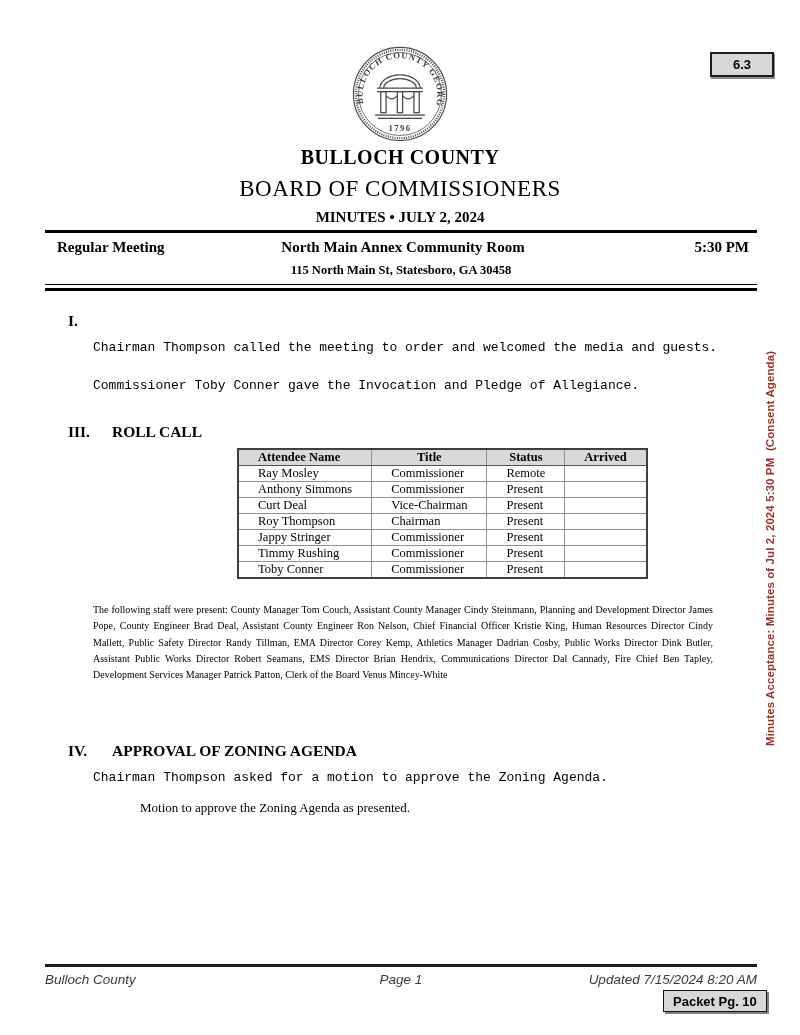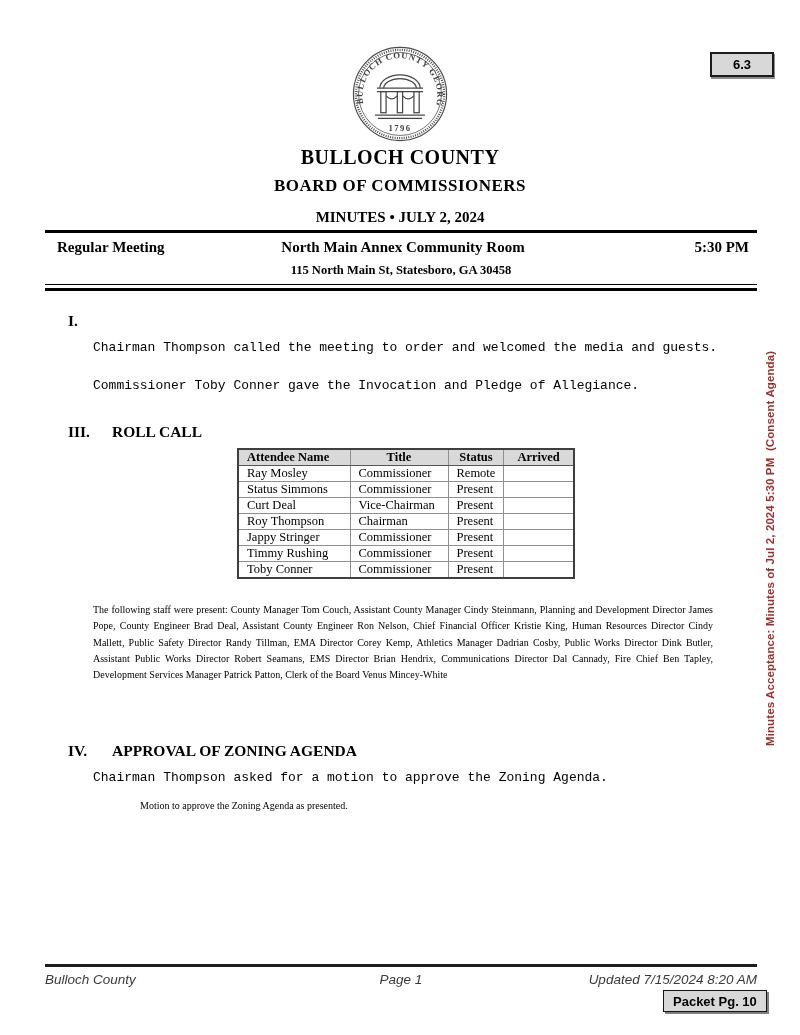--- a/index.html
+++ b/index.html
@@ -17,44 +17,44 @@
     display:flex; align-items:center; justify-content:center;
     font:bold 13px "Liberation Sans", sans-serif;
     margin-top:35px;
   }
 
   
   .seal { top:46px; left:351px; }
 
   
   .title1 { top:146px; left:0; width:800px; text-align:center; font-weight:bold; font-size:20px; letter-spacing:.5px; }
-  .title2 { top:176px; left:0; width:800px; text-align:center; font-weight:bold; font-size:17px; letter-spacing:.5px; }
+  .title2 { top:176px; left:0; width:800px; text-align:center; font-weight:normal; font-size:23px; letter-spacing:.5px; }
   .subtitle { top:209px; left:0; width:800px; text-align:center; font-weight:bold; font-size:15px; }
 
   
   .meeting-bar { top:230px; left:45px; width:712px; border-top:3px solid #000; }
   .mb-row { display:grid; grid-template-columns:1fr auto 1fr; align-items:baseline;
             font-weight:bold; font-size:15px; padding:6px 8px 0 12px; }
   .mb-time { text-align:right; }
   .mb-address { text-align:center; font-weight:bold; font-size:12.5px; margin-top:7px; }
   .mb-line-thin { border-top:1.5px solid #000; margin-top:6px; }
   .mb-line-thick { border-top:3px solid #000; margin-top:3px; }
 
   
   .section { left:68px; width:660px; }
   .sec1 { top:312px; } .sec2 { top:368px; } .sec3 { top:423px; } .sec4 { top:742px; }
   .sec-head { display:flex; font-weight:bold; font-size:15.5px; }
   .sec-num { width:44px; flex:none; }
   .sec-body { margin:10px 0 0 25px; font-size:13px;font-family:Liberation Mono, monospace; }
-  .sec-motion { margin:15px 0 8px 72px; font-size:10px; }
+  .sec-motion { margin:15px 0 8px 72px; font-size:13px; }
 
   
   .rollcall { top:448px; left:237px; border-collapse:collapse; border:2px solid #3f3f3f;
               font-size:12.5px; table-layout:fixed; }
-  .rollcall th, .rollcall td { border:1px solid #8f8f8f; padding:0 8px; height:15px; overflow:hidden; white-space:nowrap; }
+  .rollcall th, .rollcall td { border:1px solid #8f8f8f; padding:0 19px; height:15px; overflow:hidden; white-space:nowrap; }
   .rollcall th { background:#d9d9d9; font-weight:bold; text-align:center; border-bottom:1px solid #555; }
   .rollcall th.first { text-align:left; }
   .rollcall td { text-align:left; }
 
   
   .staff { top:602px; left:93px; width:620px; font-size:10px; line-height:16.3px; text-align:justify; }
 
   
   .side-note {
     top:746px; left:763px; width:450px; height:14px;
@@ -159,21 +159,21 @@
     </tr>
   </thead>
   <tbody>
     <tr>
       <td>Ray Mosley</td>
       <td>Commissioner</td>
       <td>Remote</td>
       <td></td>
     </tr>
     <tr>
-      <td>Status Simmons</td>
+      <td>Anthony Simmons</td>
       <td>Commissioner</td>
       <td>Present</td>
       <td></td>
     </tr>
     <tr>
       <td>Curt Deal</td>
       <td>Vice-Chairman</td>
       <td>Present</td>
       <td></td>
     </tr>

